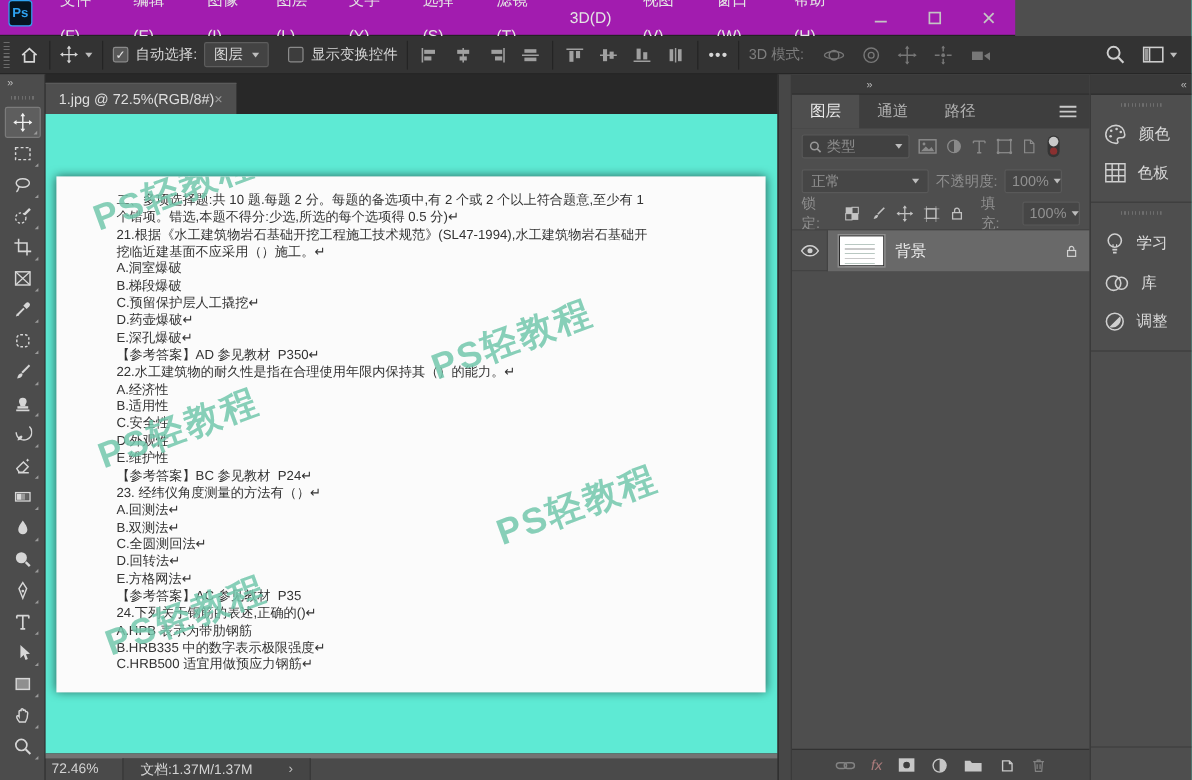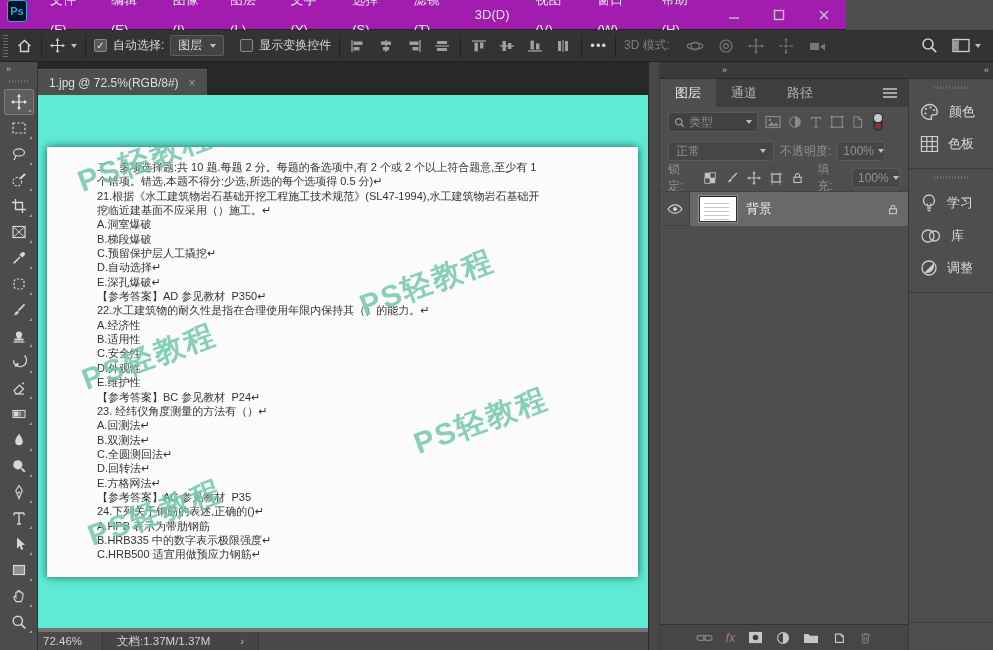--- a/index.html
+++ b/index.html
@@ -33,21 +33,21 @@
   .toolbar{position:absolute;left:0;top:62px;width:38px;height:588px;background:#4c4c4c;border-right:1px solid #313131;display:flex;flex-direction:column;align-items:center}
   .tb-collapse{align-self:flex-start;padding:2px 0 0 6px;font-size:9px;color:#bdbdbd;letter-spacing:-1px}
   .tb-grip{width:20px;height:3px;margin:6px 0 6px;background-image:repeating-linear-gradient(90deg,#6e6e6e 0 1px,transparent 1px 3px)}
   .tool{width:30px;height:26px;display:flex;align-items:center;justify-content:center;position:relative}
   .tool.selected{background:#5e5e5e;border:1px solid #7b7b7b;border-radius:2px}
   .tool:after{content:"";position:absolute;right:2px;bottom:2px;border-left:3px solid transparent;border-bottom:3px solid #9a9a9a}
 
   
   .docarea{position:absolute;left:38px;top:62px;width:610px;height:588px;background:#212121}
   .tabbar{position:absolute;left:0;top:0;right:0;height:33px;background:#282828;display:flex;align-items:flex-end}
-  .doctab{height:26px;background:#4e4e4e;border-top:1px solid #5a5a5a;display:flex;align-items:center;gap:10px;padding:0 11px;font-size:12px;color:#dedede}
+  .doctab{height:26px;background:#4e4e4e;border-top:1px solid #5a5a5a;display:flex;align-items:center;padding:0 11px;font-size:12px;color:#dedede}
   .tab-close{color:#9b9b9b;font-size:12px}
   .viewport{position:absolute;left:0;top:33px;right:0;bottom:22px;background:#5eead4;overflow:hidden}
   .page{position:absolute;left:9px;top:52px;width:591px;height:430px;background:#fbfbfb;box-shadow:0 0 8px rgba(0,0,0,.6);overflow:hidden}
   .pagetext{position:absolute;left:50px;top:13px;right:16px;font-size:11px;line-height:14.35px;color:#333;letter-spacing:0}
   .wm{position:absolute;color:rgba(114,199,172,.85);font-weight:bold;font-size:30px;letter-spacing:2px;transform:rotate(-20deg);white-space:nowrap}
   .wm1{left:28px;top:-8px}.wm2{left:310px;top:116px}.wm3{left:32px;top:190px}.wm4{left:364px;top:254px}.wm5{left:38px;top:346px}
   .statusbar{position:absolute;left:0;bottom:0;right:0;height:22px;background:#4a4a4a;border-top:4px solid #737373;display:flex;align-items:center;font-size:11.5px;color:#d4d4d4}
   .zoom-pct{padding:0 10px 0 5px}
   .doc-field{height:100%;background:#454545;border-left:1px solid #373737;border-right:1px solid #373737;display:flex;align-items:center;gap:30px;padding:0 14px;margin-left:10px}
   .doc-chev{color:#bdbdbd}
@@ -420,21 +420,21 @@
     <div class="page">
       <div class="pagetext">
 
       <div class="dline">二、多项选择题:共 10 题.每题 2 分。每题的备选项中,有 2 个或 2 个以上符合题意,至少有 1</div>
           <div class="dline">个错项。错选,本题不得分:少选,所选的每个选项得 0.5 分)↵</div>
           <div class="dline">21.根据《水工建筑物岩石基础开挖工程施工技术规范》(SL47-1994),水工建筑物岩石基础开</div>
           <div class="dline">挖临近建基面不应采用（）施工。↵</div>
           <div class="dline">A.洞室爆破</div>
           <div class="dline">B.梯段爆破</div>
           <div class="dline">C.预留保护层人工撬挖↵</div>
-          <div class="dline">D.自动选择↵</div>
+          <div class="dline">D.药壶爆破↵</div>
           <div class="dline">E.深孔爆破↵</div>
           <div class="dline">【参考答案】AD 参见教材  P350↵</div>
           <div class="dline">22.水工建筑物的耐久性是指在合理使用年限内保持其（）的能力。↵</div>
           <div class="dline">A.经济性</div>
           <div class="dline">B.适用性</div>
           <div class="dline">C.安全性</div>
           <div class="dline">D.外观性</div>
           <div class="dline">E.维护性</div>
           <div class="dline">【参考答案】BC 参见教材  P24↵</div>
           <div class="dline">23. 经纬仪角度测量的方法有（）↵</div>

